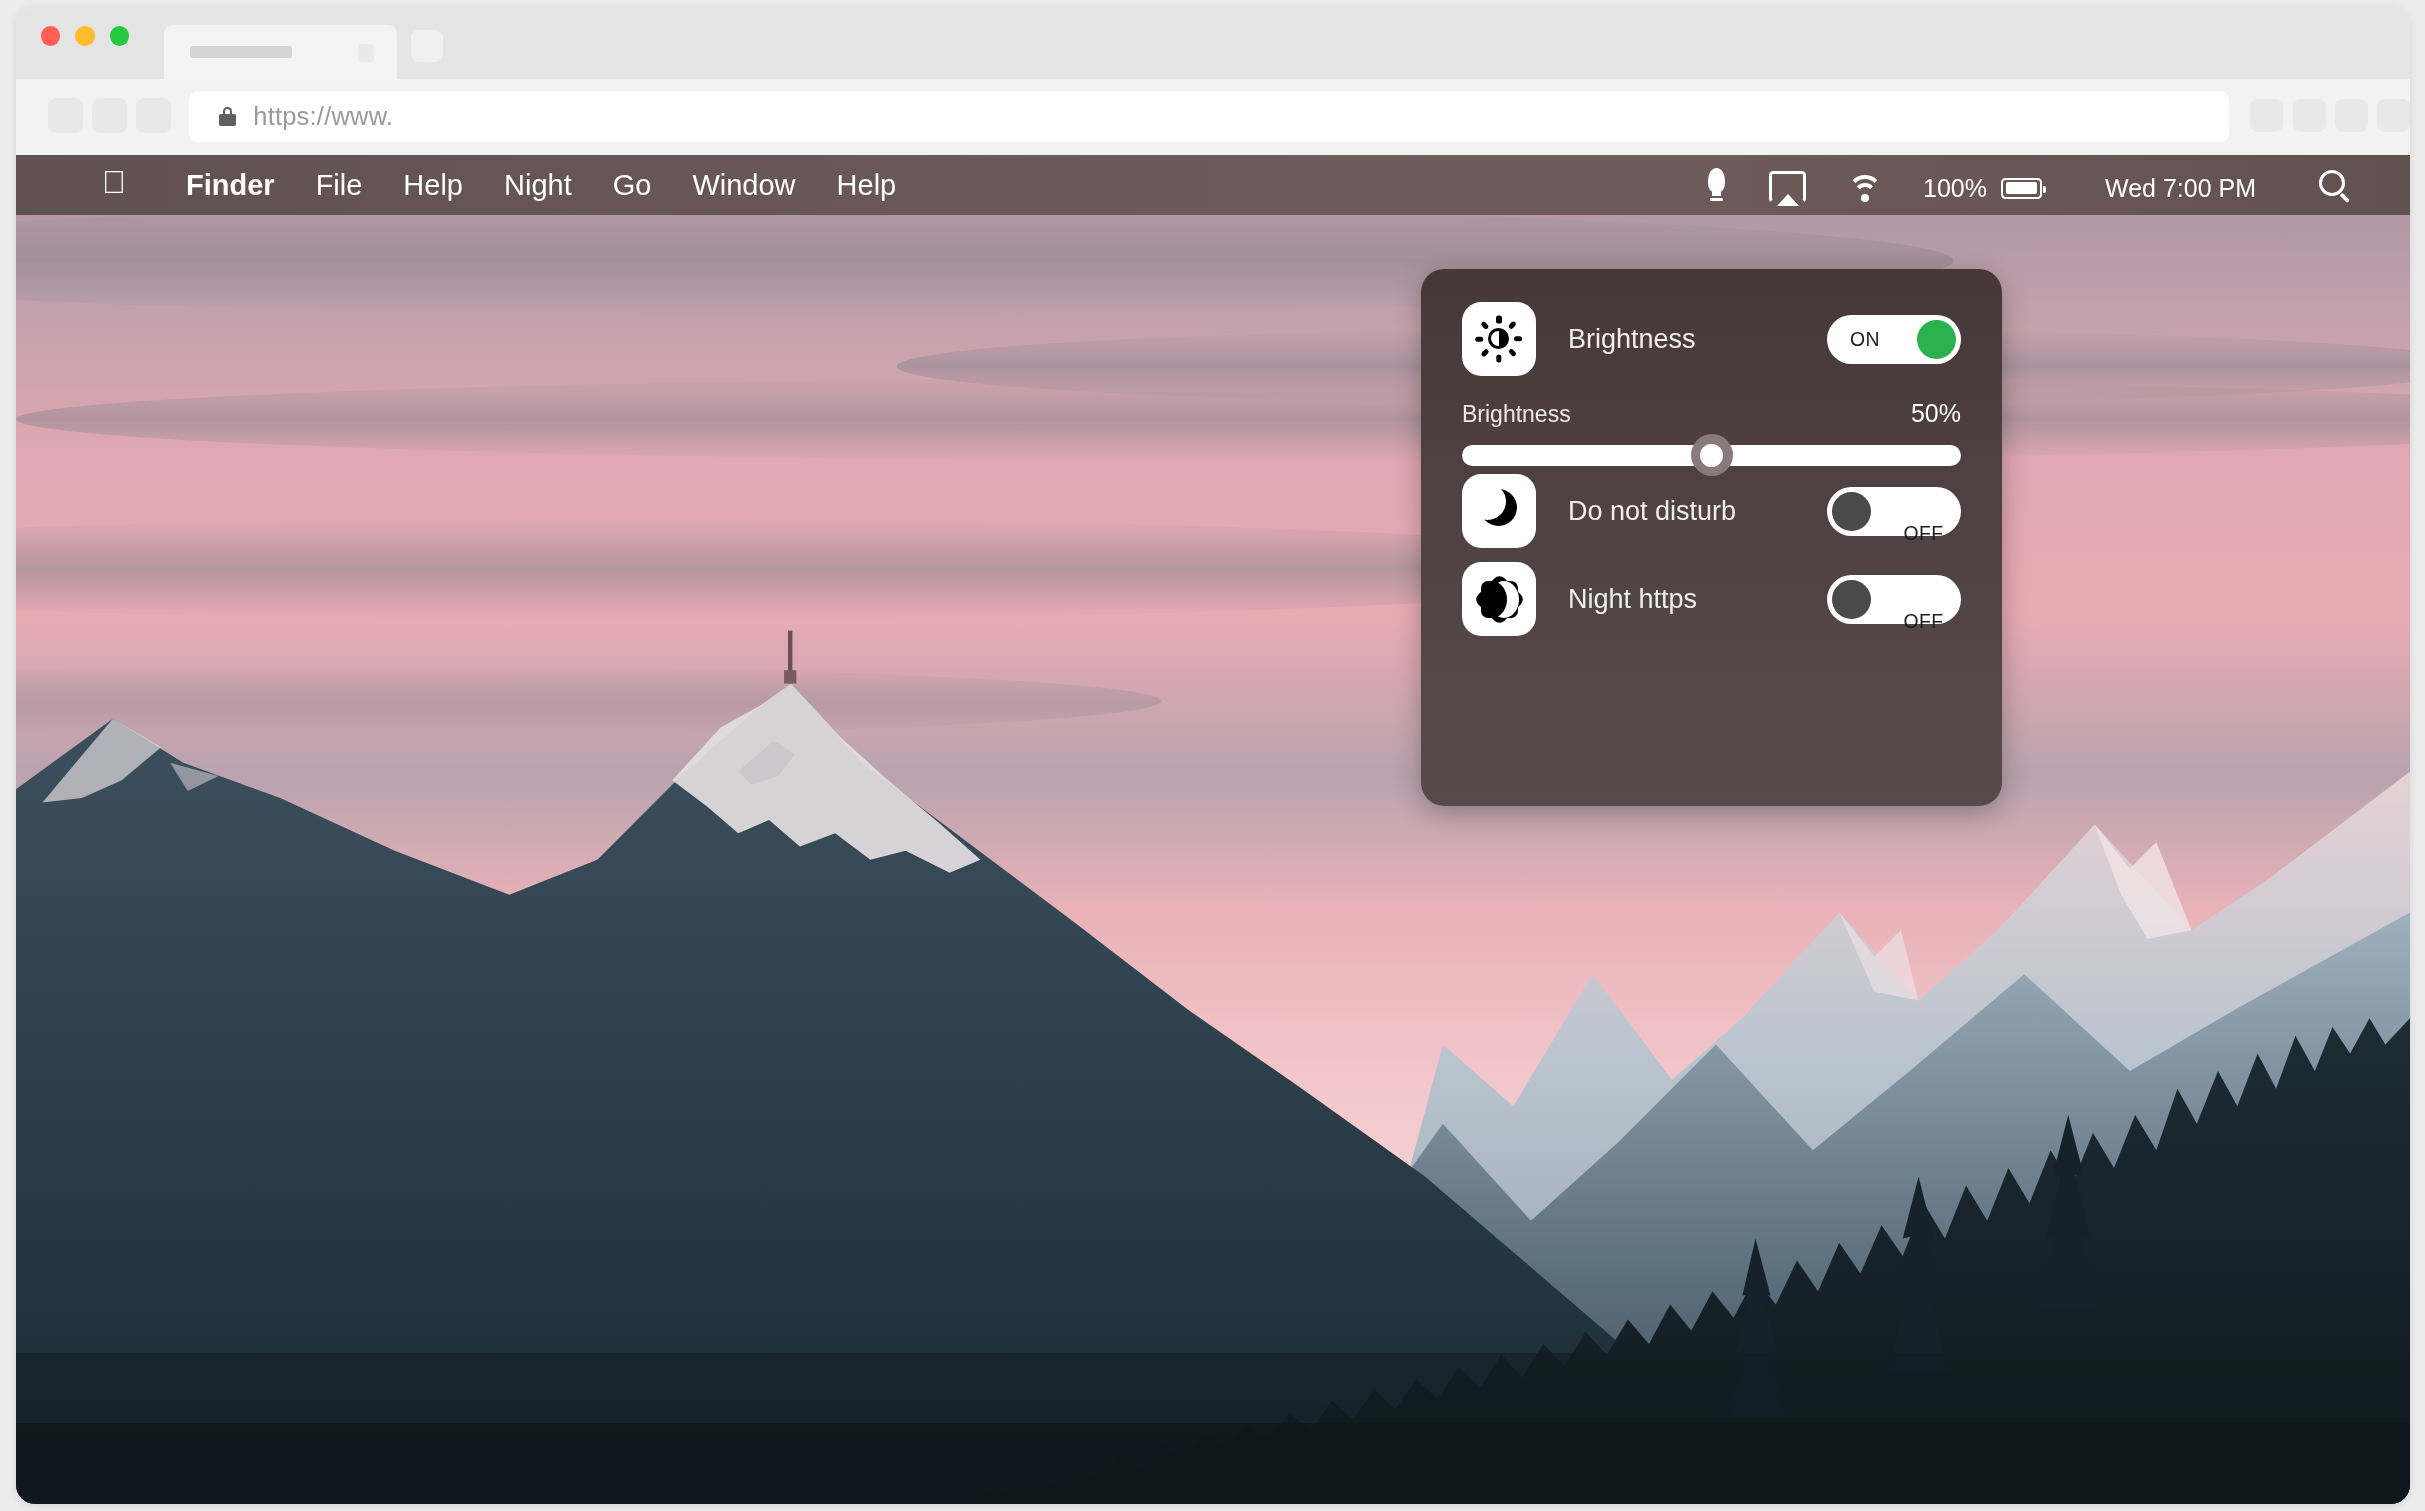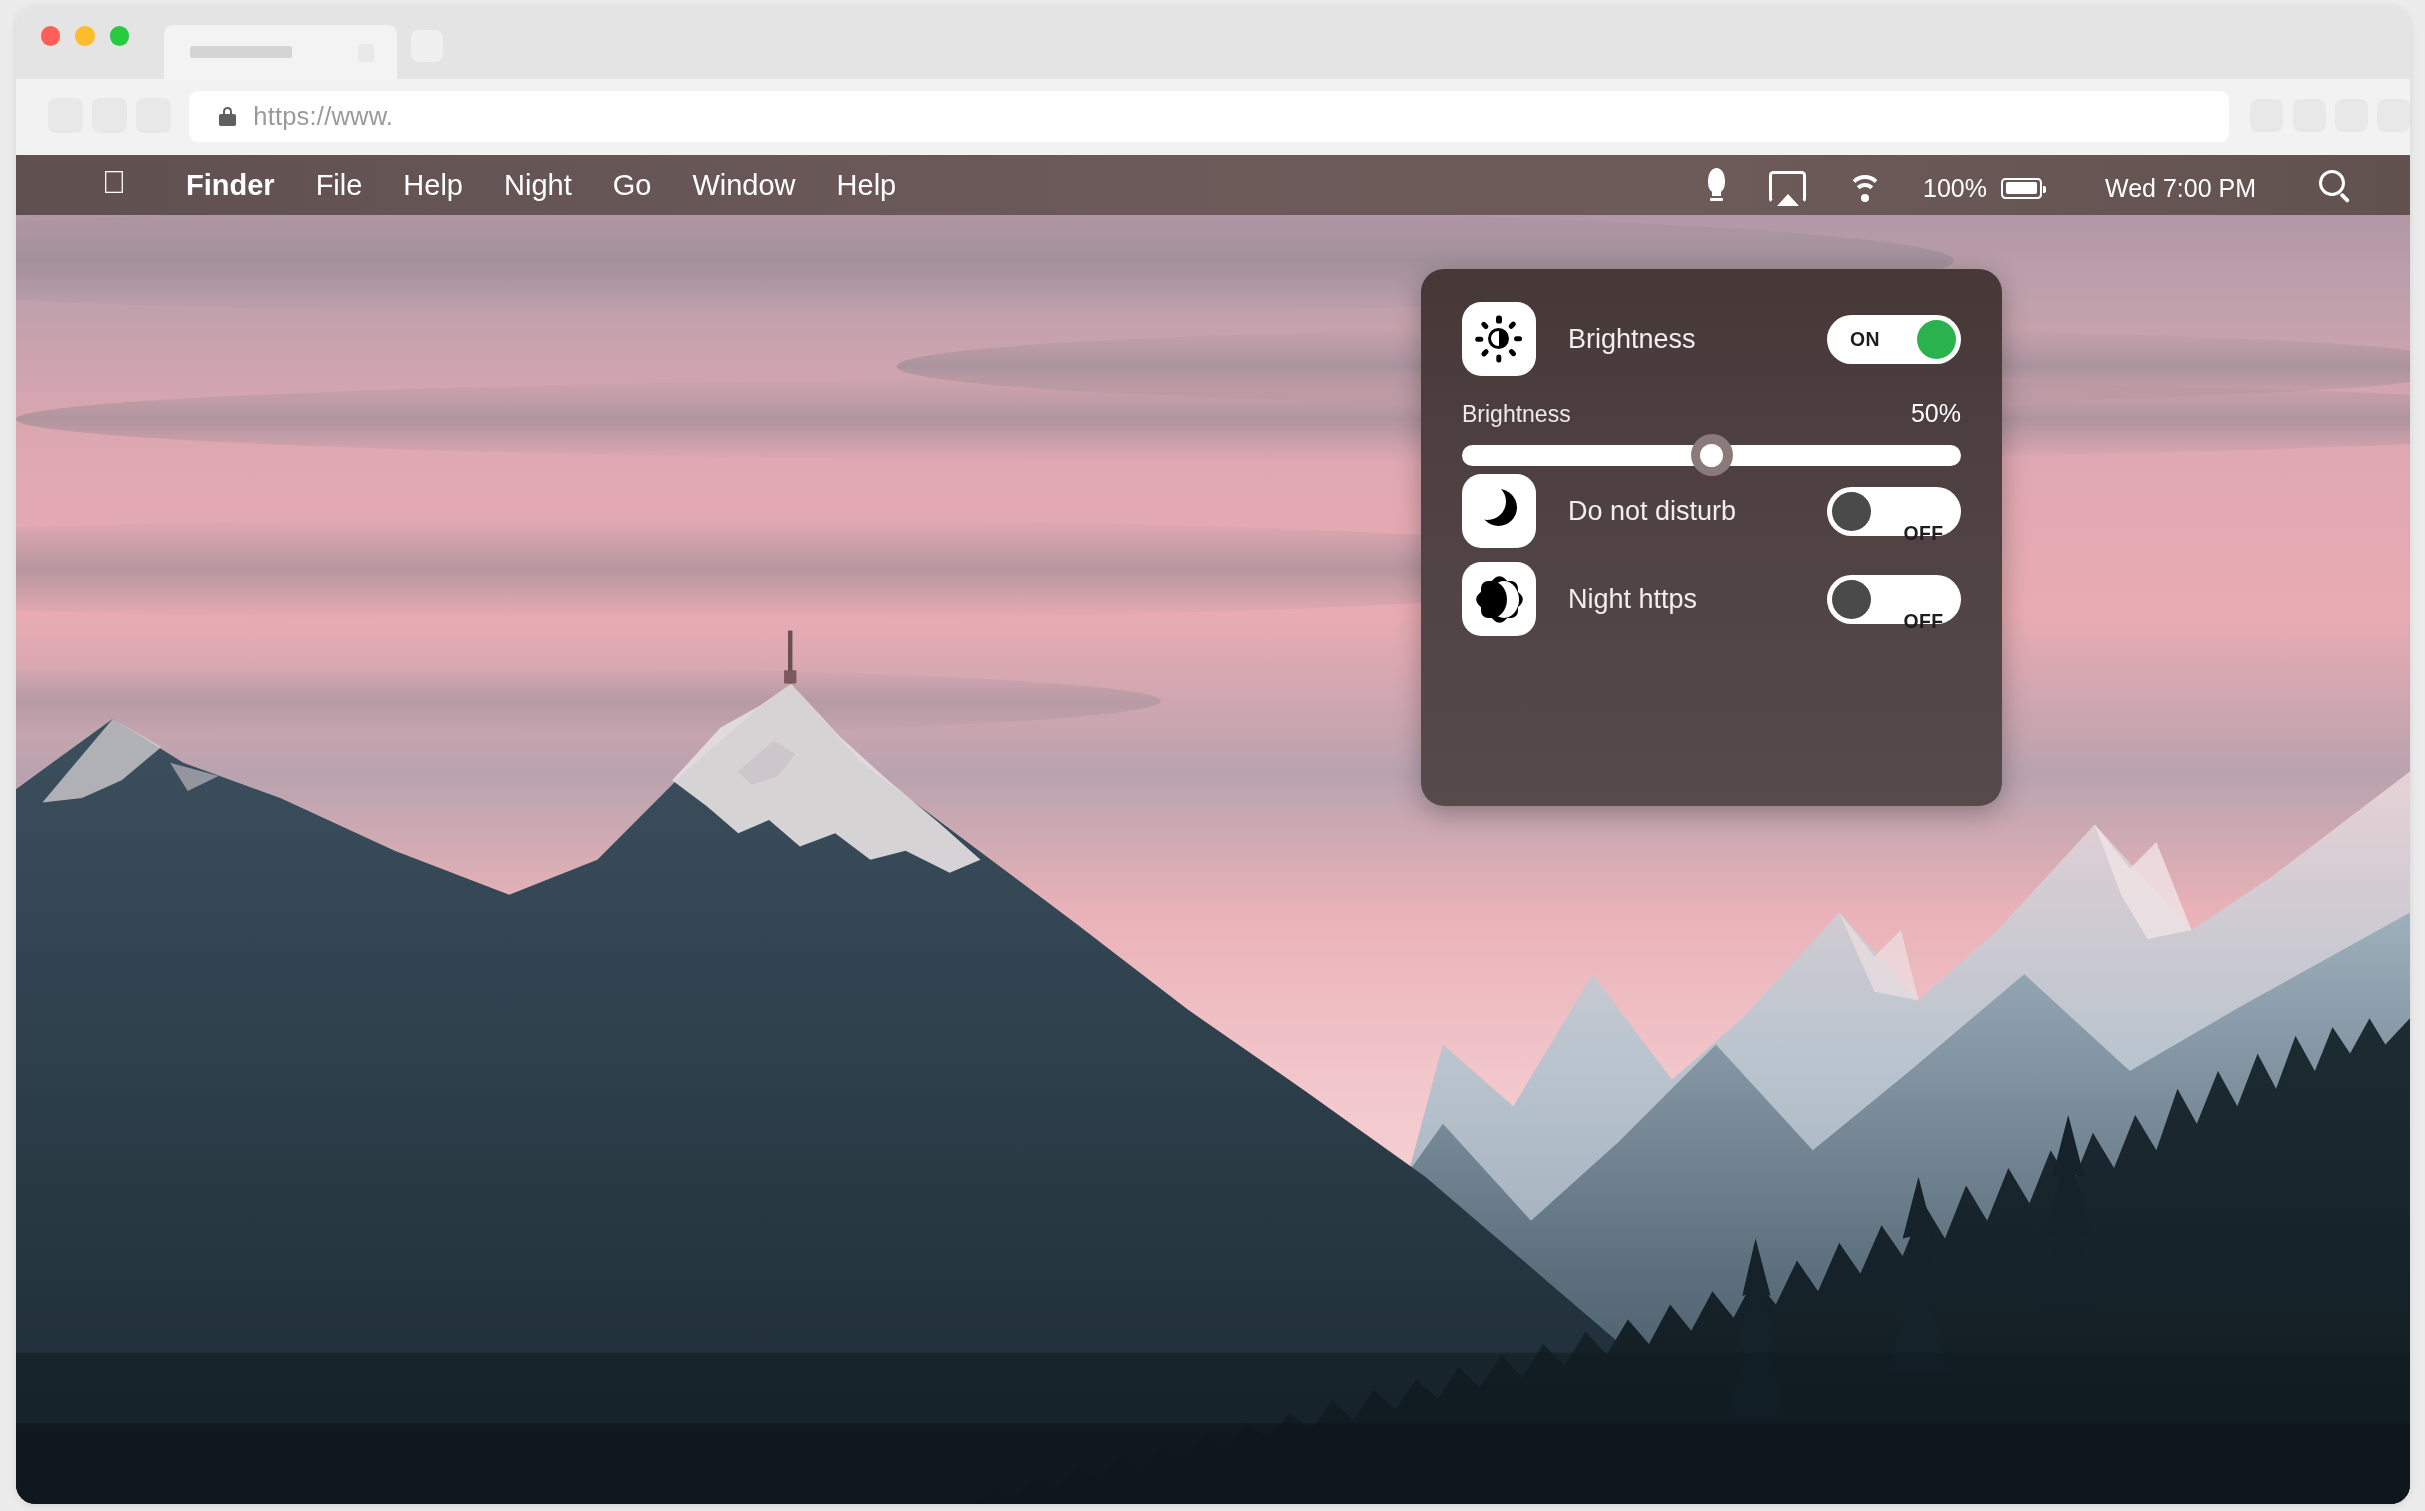--- a/index.html
+++ b/index.html
@@ -270,21 +270,21 @@
     display: flex; align-items: center;
     position: relative;
   }
   .toggle .knob {
     position: absolute; width: 39px; height: 39px; border-radius: 50%;
   }
   .toggle.on  .knob { right: 5.3px; background: #2ab24f; }
   .toggle.off .knob { left: 5.3px;  background: #4a4a4a; }
   .toggle .state {
     position: absolute;
-    font-size: 19.4px; font-weight: bold; color: #1d1d1d;
+    font-size: 19.4px; font-weight: normal; color: #1d1d1d;
     letter-spacing: 0.4px;
   }
   .toggle.on  .state { left: 23px; }
   .toggle.off .state { right: 17.6px; margin-top: 45px; }
 
   
   .sun-icon { position: relative; width: 48px; height: 48px; }
   .sun-icon .disc {
     position: absolute; left: 13.2px; top: 13.2px;
     width: 21px; height: 21px; border-radius: 50%;

